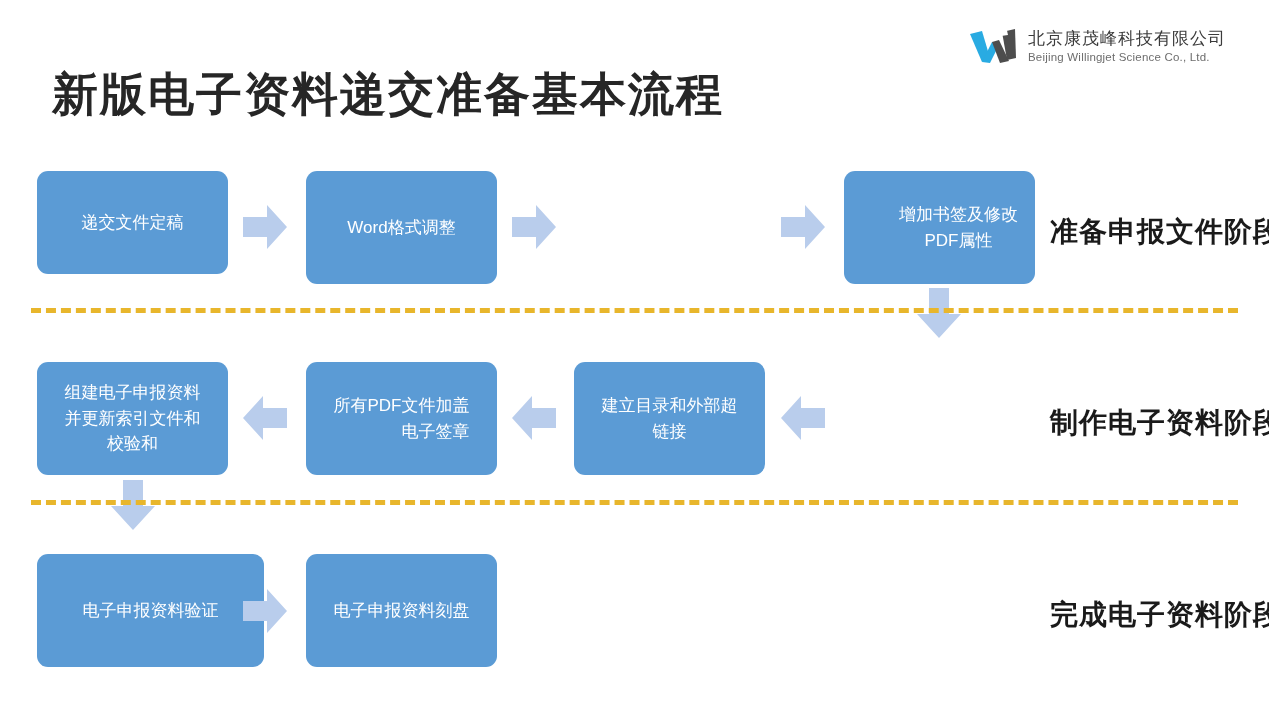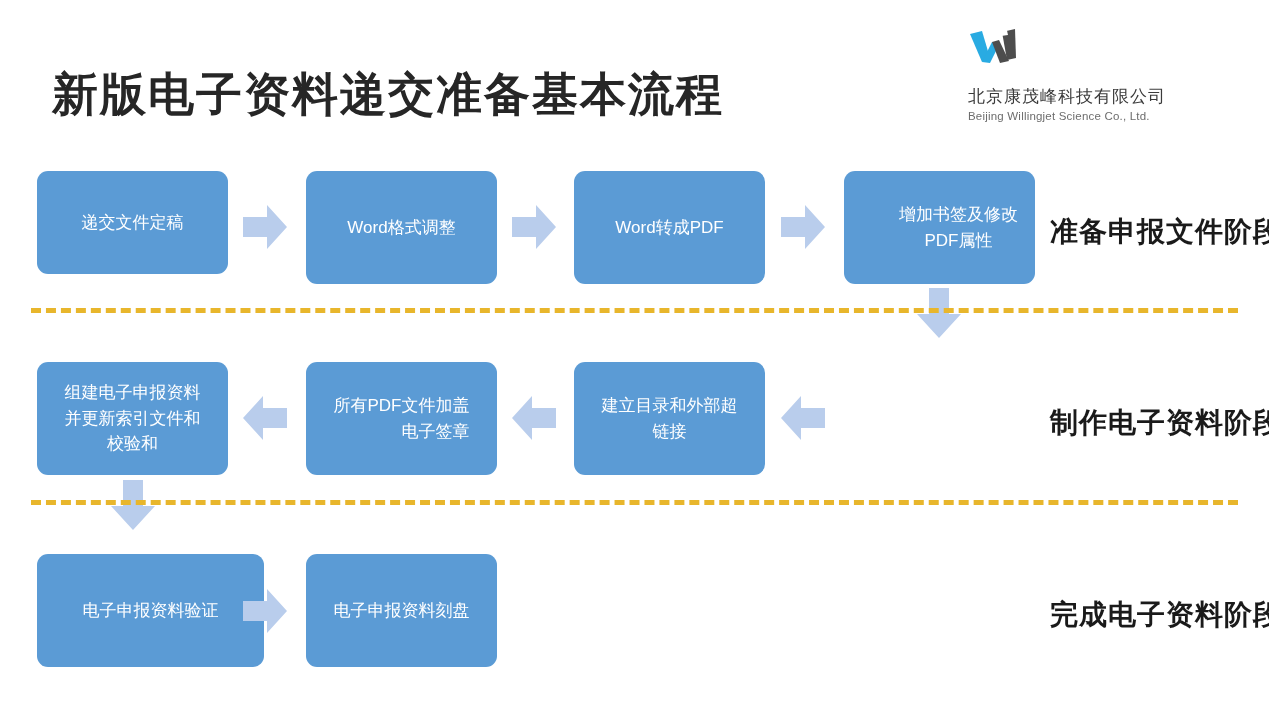--- a/index.html
+++ b/index.html
@@ -5,21 +5,21 @@
   * { box-sizing: border-box; margin: 0; padding: 0; }
   html, body {
     width: 1269px; height: 701px;
     background: #ffffff;
     font-family: "Liberation Sans", "DejaVu Sans", sans-serif;
     overflow: hidden;
   }
   .page { position: relative; width: 1269px; height: 701px; background: #fff; }
 
   
-  .brand { position: absolute; top: 18px; left: 968px; display: flex; align-items: flex-start; gap: 16px; flex-direction: column; }
+  .brand { position: absolute; top: 18px; left: 968px; display: flex; align-items: flex-end; gap: 8px; }
   .brand-mark { width: 52px; height: 48px; flex: 0 0 52px; }
   .brand-text { display: flex; flex-direction: column; justify-content: center; }
   .brand-cn { font-size: 17px; color: #3b3b3b; letter-spacing: 1px; line-height: 1.35; white-space: nowrap; }
   .brand-en { font-size: 11.5px; color: #6d6d6d; letter-spacing: .2px; line-height: 1.35; white-space: nowrap; }
 
   
   .title {
     position: absolute; left: 52px; top: 64px;
     font-size: 46px; font-weight: bold; color: #262626;
     letter-spacing: 2px; white-space: nowrap;
@@ -97,23 +97,20 @@
   <div class="node" style="left:306px; top:171px; width:191px; height:113px;">
     <span>Word格式调整</span>
   </div>
 
   <div class="arrow" style="left:512px; top:203px;">
     <svg width="44" height="48" viewBox="0 0 44 48">
       <path d="M0,14 L24,14 L24,2 L44,24 L24,46 L24,34 L0,34 Z" fill="#B9CDEC"></path>
     </svg>
   </div>
 
-  <div class="node" style="left:574px; top:171px; width:191px; height:113px;">
-    <span>Word转成PDF</span>
-  </div>
 
   <div class="arrow" style="left:781px; top:203px;">
     <svg width="44" height="48" viewBox="0 0 44 48">
       <path d="M0,14 L24,14 L24,2 L44,24 L24,46 L24,34 L0,34 Z" fill="#B9CDEC"></path>
     </svg>
   </div>
 
   <div class="node" style="left:844px; top:171px; width:191px; height:113px;padding-left:48px;">
     <span>
       <span>增加书签及修改</span>

